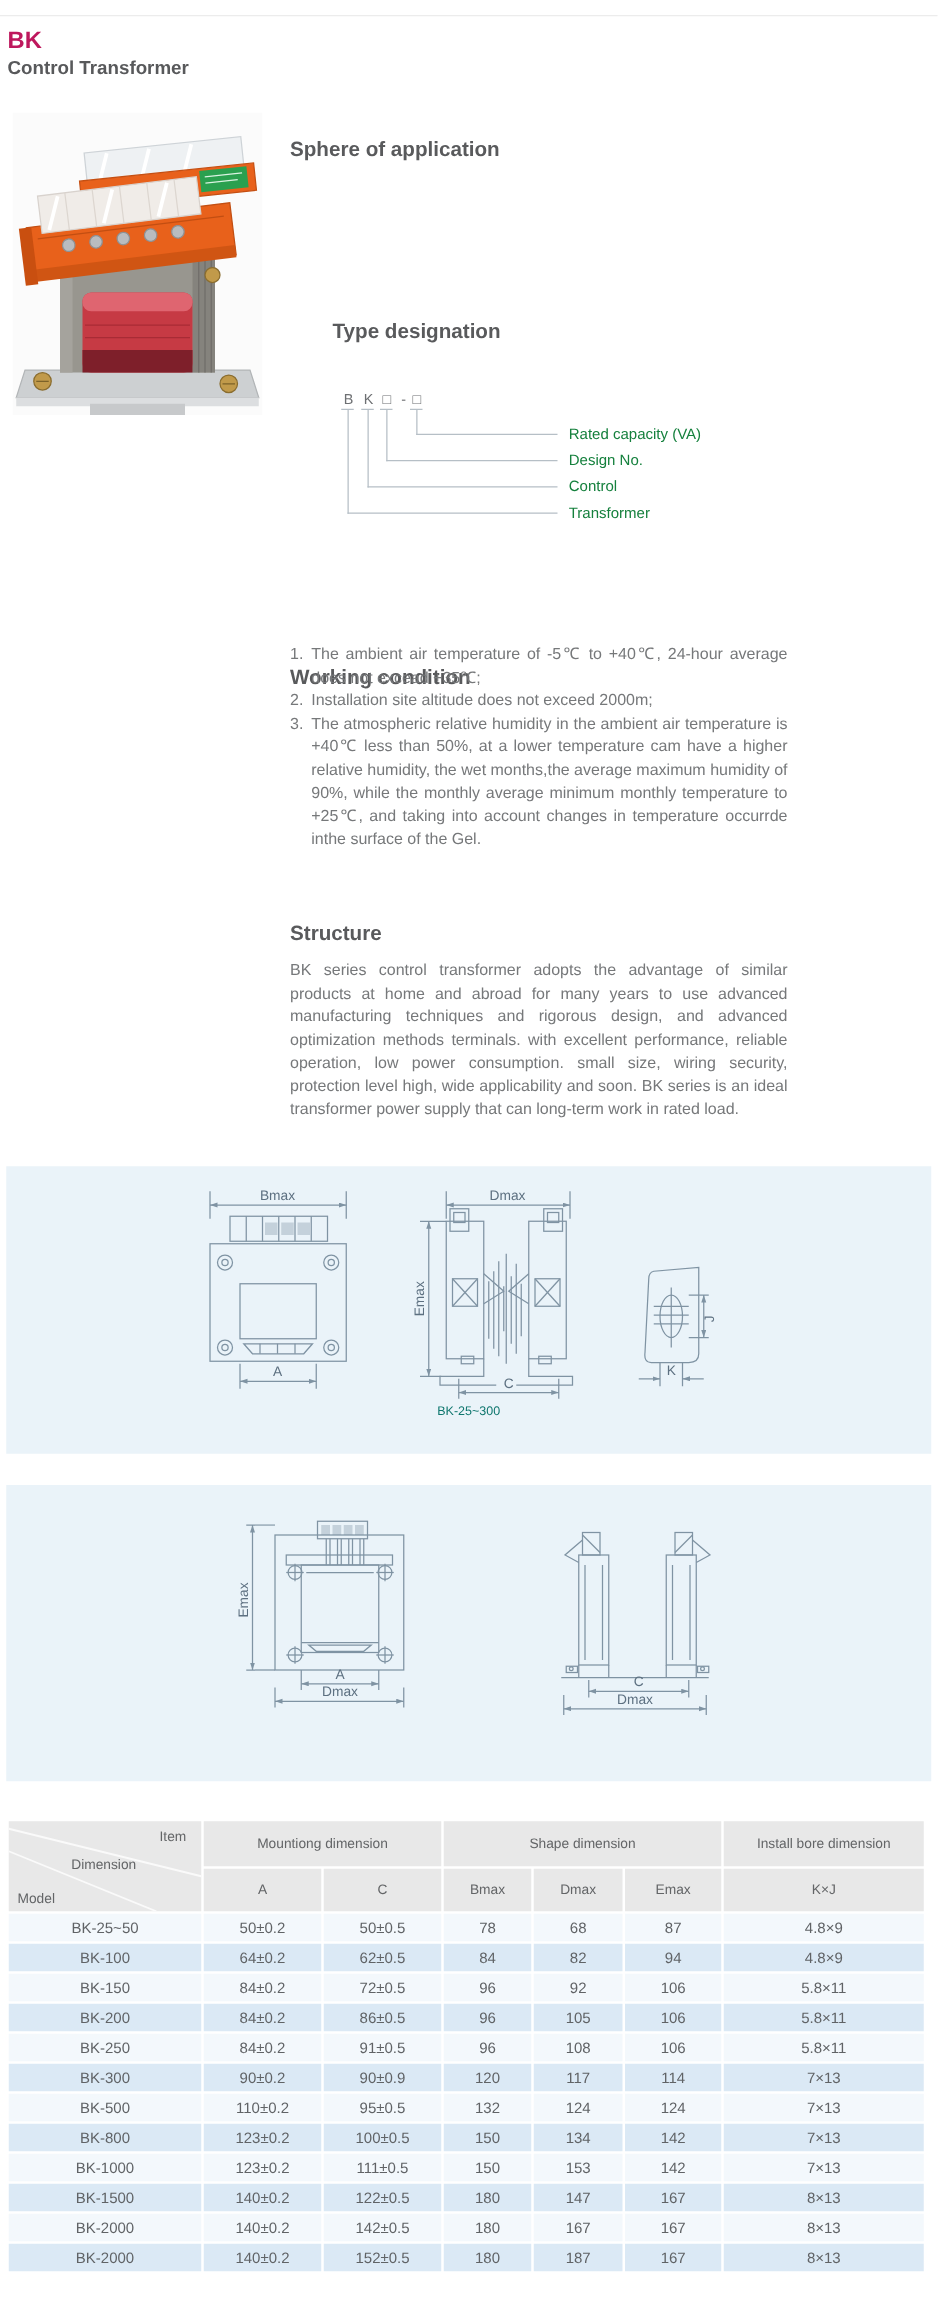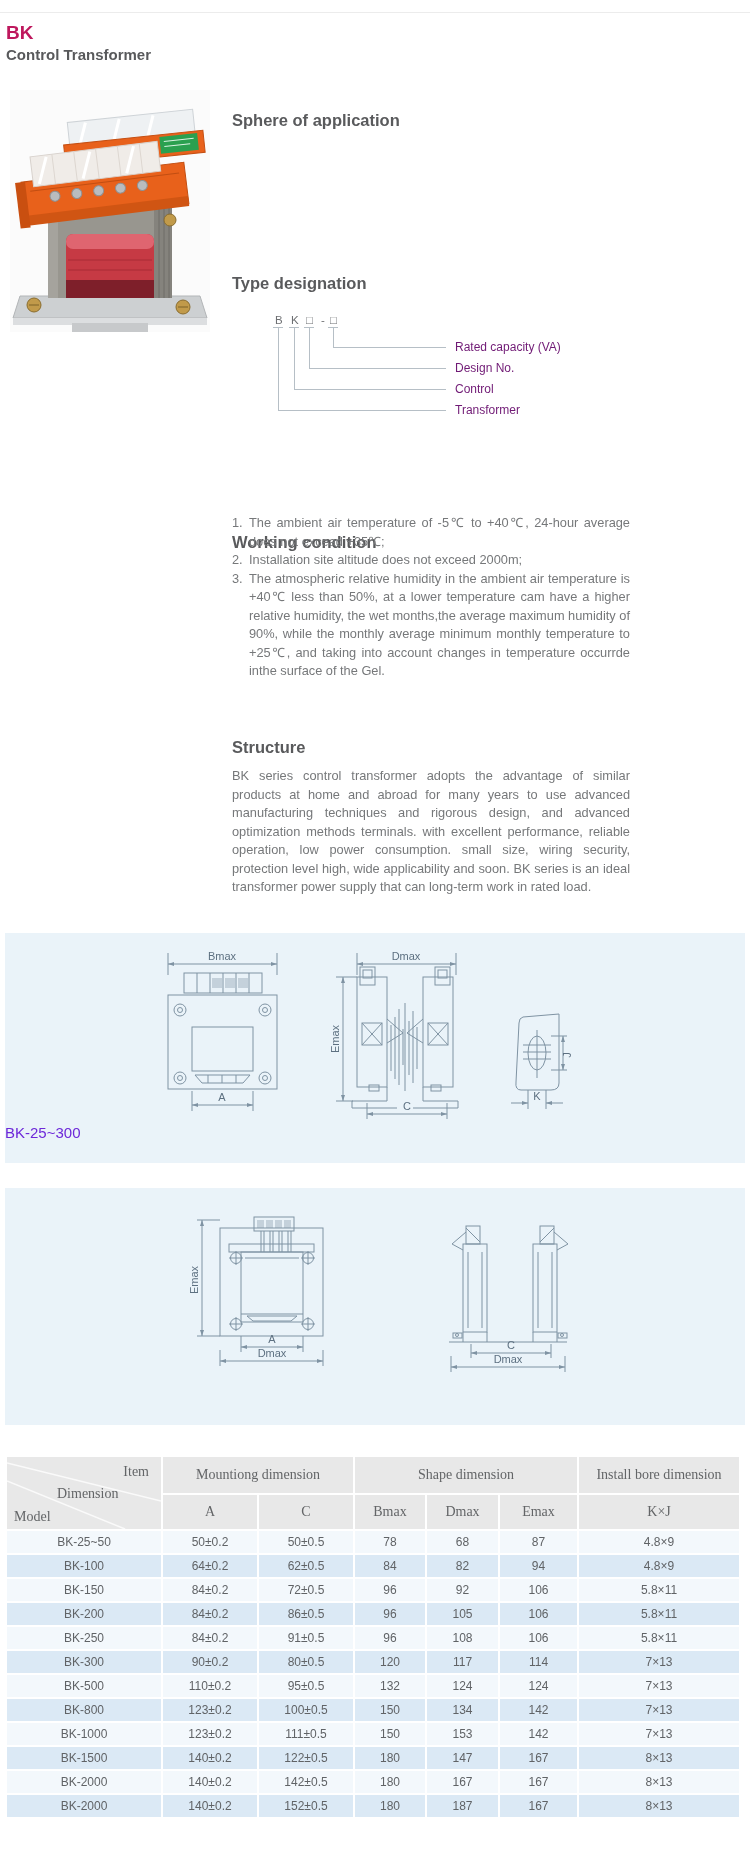--- a/index.html
+++ b/index.html
@@ -18,46 +18,46 @@
   
   .rcol{position:absolute;left:232px;top:0;width:398px;height:900px;}
   .sec-title{position:absolute;left:0;font-size:16.5px;font-weight:bold;color:#595a5c;line-height:20px;}
   .body-text{position:absolute;left:0;width:398px;font-size:12.8px;line-height:18.5px;color:#76787a;text-align:justify;}
 
   
   .type-diagram{position:absolute;left:0;top:313px;width:398px;height:110px;}
   .tchar{position:absolute;top:0;font-size:11.5px;color:#6e7073;line-height:14px;}
   .ttick{position:absolute;top:14px;height:1px;width:10px;background:#b6bfc6;}
   .tconn{position:absolute;top:15px;border-left:1px solid #b6bfc6;border-bottom:1px solid #b6bfc6;}
-  .tlabel{position:absolute;left:223px;font-size:12px;color:#701a75;line-height:16px;white-space:nowrap;}
+  .tlabel{position:absolute;left:223px;font-size:12px;color:#15803d;line-height:16px;white-space:nowrap;}
 
   
   .wc-list{position:absolute;left:0;width:398px;}
   .wc-item{display:flex;font-size:12.8px;line-height:18.5px;color:#76787a;}
   .wc-num{flex:0 0 17px;}
   .wc-text{flex:1;text-align:justify;}
 
   
   .shape-title{position:absolute;left:6px;top:943px;font-size:15.5px;font-weight:bold;color:#595a5c;}
   .panel{position:absolute;left:5px;width:740px;background:#eaf3f9;}
   .panel1{top:933px;height:230px;}
   .panel2{top:1188px;height:237px;}
-  .caption{position:absolute;font-size:15px;color:#6d28d9;text-align:left;}
+  .caption{position:absolute;font-size:10px;color:#0f766e;text-align:center;}
   .caption1{left:0;top:191px;width:740px;}
   .caption2{left:0;top:196px;width:630px;}
 
   svg text{font-family:"Liberation Sans",sans-serif;}
   .sh{fill:none;stroke:#7f93a3;stroke-width:1;}
   .dl{stroke:#7f93a3;stroke-width:1;fill:none;}
   .fd{fill:#7f93a3;opacity:.35;stroke:none;}
   .dim{fill:#5d7081;font-size:11px;text-anchor:middle;}
 
   
   .spec-table{position:absolute;left:5px;top:1455px;width:736px;border-collapse:separate;border-spacing:2px;table-layout:fixed;}
-  .spec-table thead th{background:#e8e8e8;font-weight:normal;color:#636567;font-size:14px;text-align:center;font-family:Liberation Serif, serif;}
+  .spec-table thead th{background:#e8e8e8;font-weight:normal;color:#636567;font-size:11px;text-align:center;}
   .spec-table thead tr.grp th{height:34px;}
   .spec-table thead tr.sub th{height:32px;}
   .spec-table tbody td{text-align:center;font-size:12px;color:#606366;height:22px;padding:0;}
   .spec-table tbody tr:nth-child(odd) td{background:#f3f8fc;}
   .spec-table tbody tr:nth-child(even) td{background:#dbe9f5;}
   .corner{position:relative;padding:0;}
   .corner svg{position:absolute;left:0;top:0;}
   .c-item{position:absolute;top:7px;right:12px;}
   .c-dim{position:absolute;top:29px;left:50px;}
   .c-model{position:absolute;bottom:4px;left:7px;}
@@ -124,21 +124,21 @@
     <circle cx="132" cy="100" r="5" fill="#b9bcbf" stroke="#8e9194"></circle>
     <line x1="20" y1="92" x2="170" y2="92" stroke="#c24e12"></line>
   </g>
   <circle cx="160" cy="130" r="6" fill="#c19a4a" stroke="#8a6d2f"></circle>
 </svg>
 
 <div class="rcol">
 
   <div class="sec-title" style="top:110px;">Sphere of application</div>
 
-  <div class="sec-title" style="top:273px;">Type designation</div>
+  <div class="sec-title" style="top:255px;margin-left:34px;">Type designation</div>
 
   <div class="type-diagram">
     <span class="tchar" style="left:43px;">B</span>
     <span class="tchar" style="left:59px;">K</span>
     <span class="tchar" style="left:74px;">□</span>
     <span class="tchar" style="left:89px;">-</span>
     <span class="tchar" style="left:98px;">□</span>
     <span class="ttick" style="left:41px;"></span>
     <span class="ttick" style="left:57px;"></span>
     <span class="ttick" style="left:72px;"></span>
@@ -444,21 +444,21 @@
     <td>91±0.5</td>
     <td>96</td>
     <td>108</td>
     <td>106</td>
     <td>5.8×11</td>
   </tr>
 
   <tr>
     <td>BK-300</td>
     <td>90±0.2</td>
-    <td>80±0.5</td>
+    <td>90±0.9</td>
     <td>120</td>
     <td>117</td>
     <td>114</td>
     <td>7×13</td>
   </tr>
 
   <tr>
     <td>BK-500</td>
     <td>110±0.2</td>
     <td>95±0.5</td>

